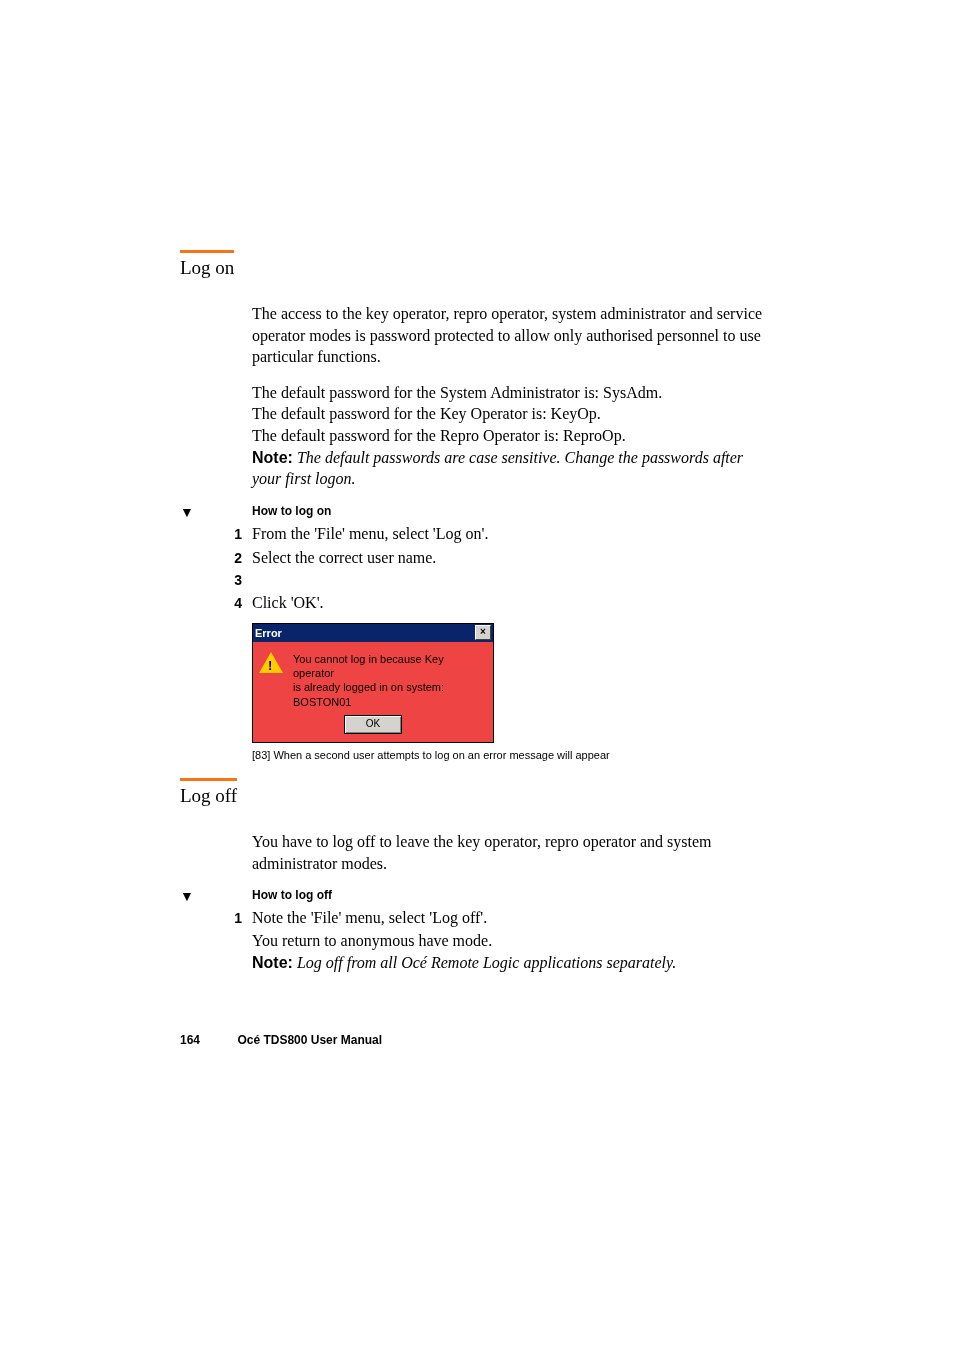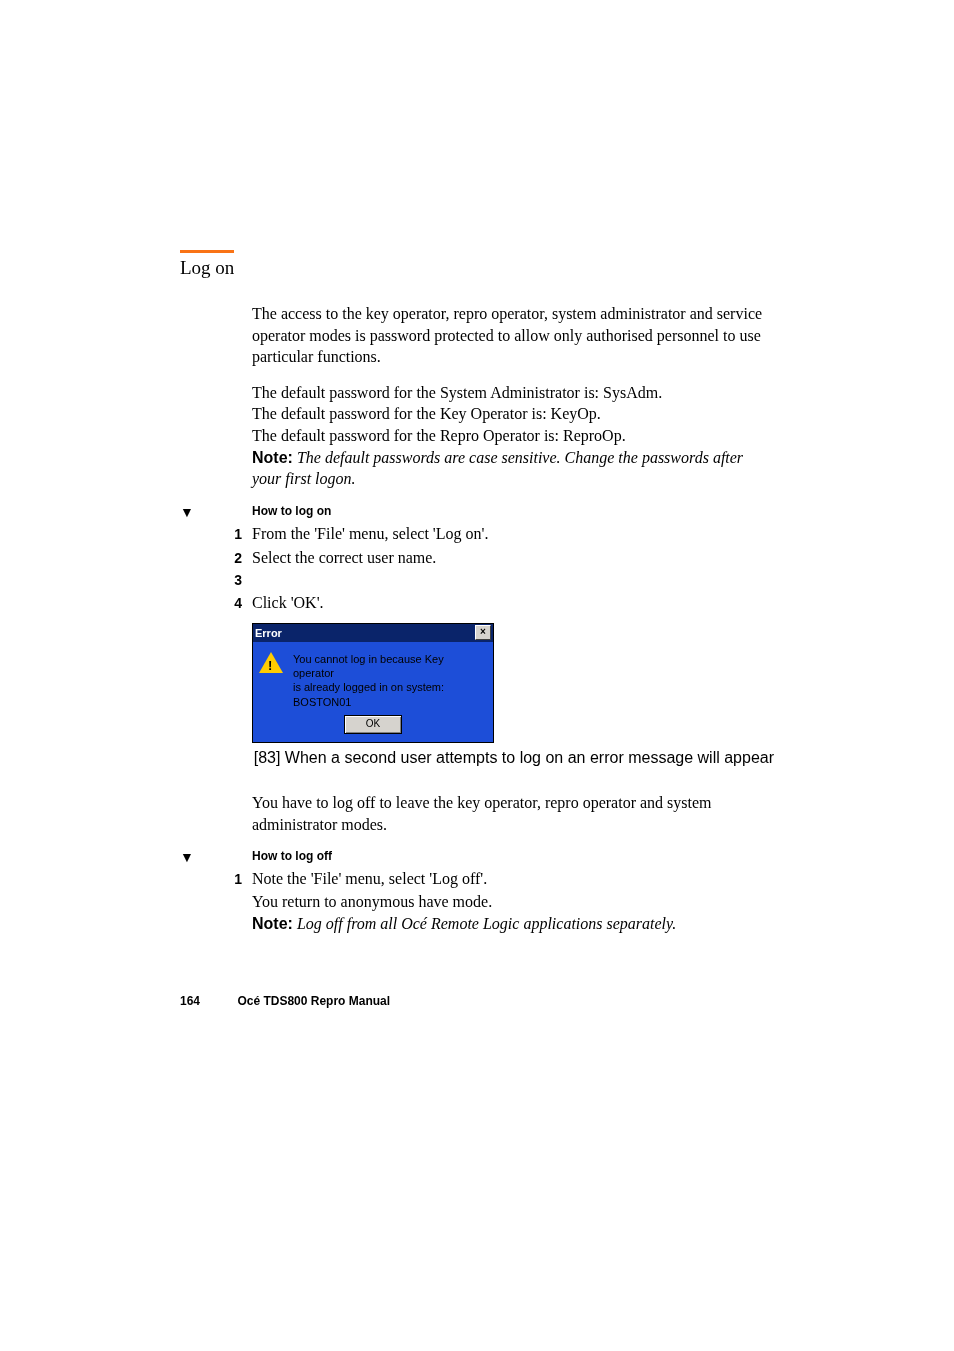--- a/index.html
+++ b/index.html
@@ -84,21 +84,21 @@
     flex: 1;
   }
   .note-line {
     margin-top: 12px;
   }
   .dialog {
     margin-left: 72px;
     margin-top: 8px;
     width: 240px;
     border: 1px solid #000;
-    background: #1d4ed8;
+    background: #ef4444;
     font-family: "MS Sans Serif", Tahoma, Arial, sans-serif;
     font-size: 11px;
   }
   .dialog-titlebar {
     background: #0a246a;
     color: #fff;
     display: flex;
     justify-content: space-between;
     align-items: center;
     padding: 1px 2px;
@@ -157,24 +157,23 @@
     background: #d6d3ce;
     font-size: 10px;
     min-width: 36px;
     height: 17px;
     line-height: 16px;
     box-shadow: inset 1px 1px 0 #fff, inset -1px -1px 0 #808080;
   }
   .caption {
     margin-left: 72px;
     font-family: Arial, Helvetica, sans-serif;
-    font-size: 16px;
+    font-size: 11px;
     margin-top: 6px;
-    margin-bottom: 25px;
-    text-align: right;
+    margin-bottom: 17px;
   }
   .footer {
     margin-top: 60px;
     font-family: Arial, Helvetica, sans-serif;
     font-size: 12px;
     font-weight: bold;
   }
   .footer-page {
     display: inline-block;
     margin-right: 34px;
@@ -235,20 +234,23 @@
         <span>is already logged in on system: BOSTON01</span>
       </div>
     </div>
     <div class="dialog-btn-row">
       <span class="dialog-ok">OK</span>
     </div>
   </div>
 
   <div class="caption">[83] When a second user attempts to log on an error message will appear</div>
 
+  <div class="heading-wrap">
+    <h2 class="section-heading">Log off</h2>
+  </div>
 
   <div class="body-text">
     <p class="para">You have to log off to leave the key operator, repro operator and system administrator modes.</p>
   </div>
 
   <div class="proc-header-row">
     <div class="proc-marker">▼</div>
     <div class="proc-title">How to log off</div>
   </div>
 
@@ -258,16 +260,16 @@
   </div>
 
   <div class="body-text">
     <span>You return to anonymous have mode.</span><br>
     <span class="bold">Note:</span>
     <span class="italic">Log off from all Océ Remote Logic applications separately.</span>
   </div>
 
   <div class="footer">
     <span class="footer-page">164</span>
-    <span>Océ TDS800 Repro Manual</span>
+    <span>Océ TDS800 User Manual</span>
   </div>
 
 </div>
 
 </body></html>

